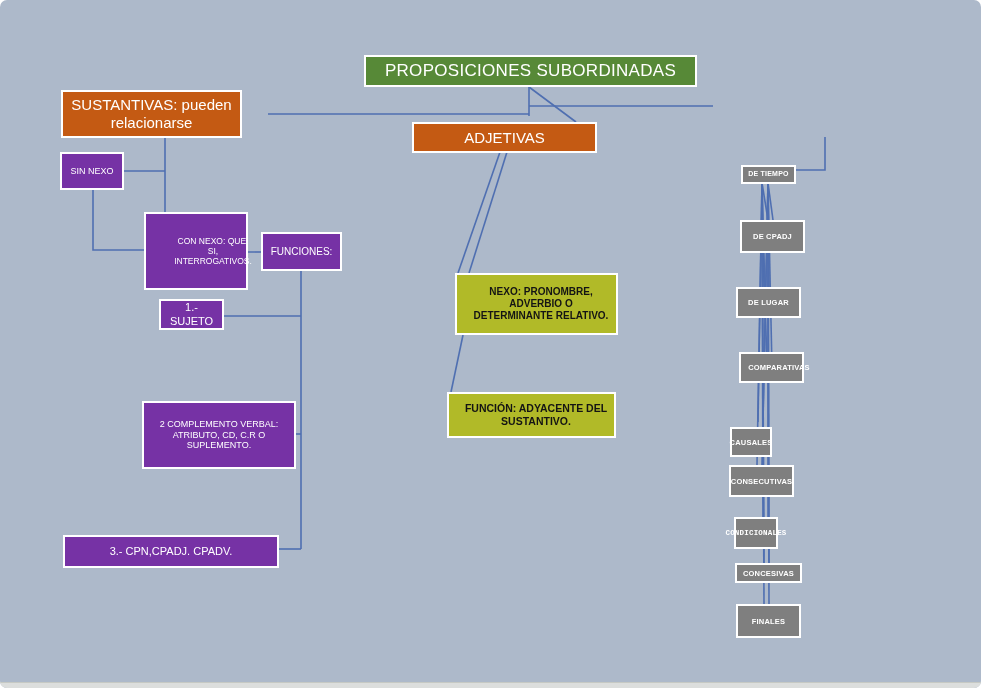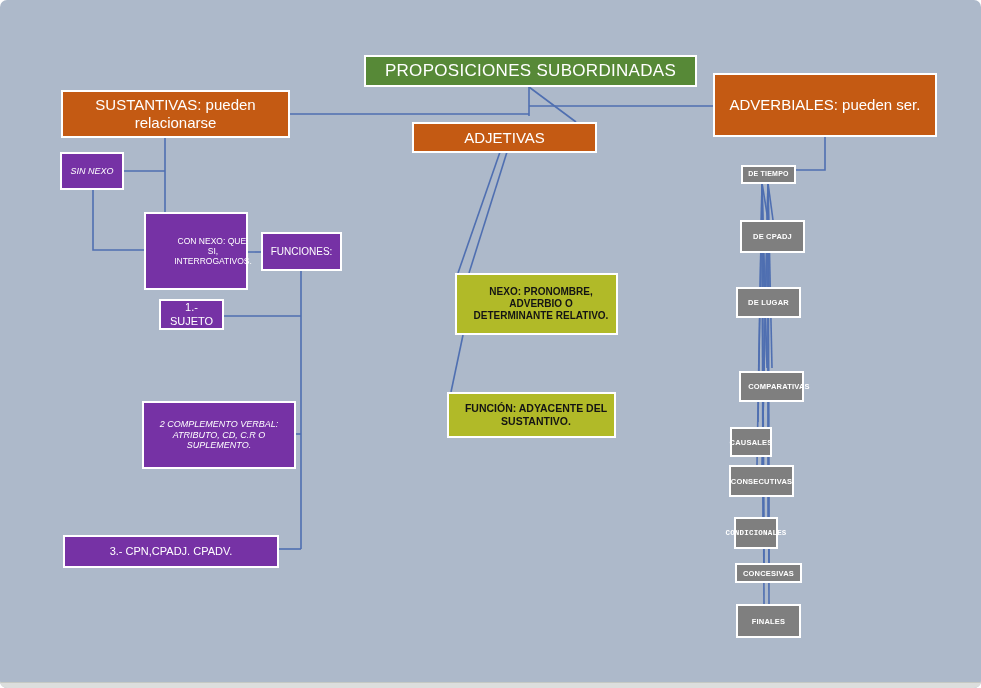--- a/index.html
+++ b/index.html
@@ -21,21 +21,21 @@
     color:#ffffff;
     line-height:1.2;
     z-index:2;
     padding:1px 3px;
   }
   .green{background:#578937;font-size:17px;letter-spacing:.3px;}
   .orange{background:#c45a13;font-size:15px;}
   .purple{background:#7632a5;}
   .olive{background:#b1ba28;color:#141414;font-weight:bold;padding-left:12px;}
   .gray{background:#7f7f7f;font-weight:bold;font-size:7.5px;letter-spacing:.2px;}
-  .fs9{font-size:9px;font-style:italic;}
+  .fs9{font-size:9px;}
   .fs85{font-size:8.5px;}
   .fs10{font-size:10px;}
   .fs105{font-size:10.5px;}
   .fs11{font-size:11px;}
   .fs7{font-size:7px;}
   .footer-strip{
     position:absolute;left:0;bottom:0;width:100%;height:6px;
     background:#dcdedd;border-top:1px solid #c6c9c4;box-sizing:border-box;z-index:3;
   }
 </style>
@@ -79,25 +79,24 @@
     <path d="M762,183 L763,517"></path>
       <path d="M768,183 L768,517"></path>
     <path d="M762,183 L764,563"></path>
       <path d="M768,183 L769,563"></path>
     <path d="M762,183 L764,604"></path>
       <path d="M768,183 L769,604"></path>
   </svg>
 
   <div class="box green" style="left:364px;top:55px;width:333px;height:32px;">PROPOSICIONES SUBORDINADAS</div>
 
-  <div class="box orange" style="left:61px;top:90px;width:229px;height:48px;">SUSTANTIVAS: pueden relacionarse</div>
+  <div class="box orange" style="left:61px;top:90px;width:181px;height:48px;">SUSTANTIVAS: pueden relacionarse</div>
 
   <div class="box orange" style="left:412px;top:122px;width:185px;height:31px;">ADJETIVAS</div>
 
-  <div class="box orange" style="left:713px;top:73px;width:224px;height:64px;">ADVERBIALES: pueden ser.</div>
 
   <div class="box purple fs9" style="left:60px;top:152px;width:64px;height:38px;">SIN NEXO</div>
 
   <div class="box purple fs85" style="left:144px;top:212px;width:104px;height:78px;padding-left:37px;">CON NEXO: QUE, SI, INTERROGATIVOS.</div>
 
   <div class="box purple fs10" style="left:261px;top:232px;width:81px;height:39px;">FUNCIONES:</div>
 
   <div class="box purple fs11" style="left:159px;top:299px;width:65px;height:31px;">1.- SUJETO</div>
 
   <div class="box purple fs9" style="left:142px;top:401px;width:154px;height:68px;">2 COMPLEMENTO VERBAL: ATRIBUTO, CD, C.R O SUPLEMENTO.</div>
@@ -107,21 +106,21 @@
   <div class="box olive fs10" style="left:455px;top:273px;width:163px;height:62px;">NEXO: PRONOMBRE, ADVERBIO O DETERMINANTE RELATIVO.</div>
 
   <div class="box olive fs105" style="left:447px;top:392px;width:169px;height:46px;">FUNCIÓN: ADYACENTE DEL SUSTANTIVO.</div>
 
   <div class="box gray fs7" style="left:741px;top:165px;width:55px;height:19px;">DE TIEMPO</div>
 
   <div class="box gray" style="left:740px;top:220px;width:65px;height:33px;">DE CPADJ</div>
 
   <div class="box gray" style="left:736px;top:287px;width:65px;height:31px;">DE LUGAR</div>
 
-  <div class="box gray" style="left:739px;top:371px;width:65px;height:31px;padding-left:18px;">COMPARATIVAS</div>
+  <div class="box gray" style="left:739px;top:352px;width:65px;height:31px;padding-left:18px;">COMPARATIVAS</div>
 
   <div class="box gray" style="left:730px;top:427px;width:42px;height:30px;">CAUSALES</div>
 
   <div class="box gray" style="left:729px;top:465px;width:65px;height:32px;">CONSECUTIVAS</div>
 
   <div class="box gray" style="left:734px;top:517px;width:44px;height:32px;font-family:Liberation Mono, monospace;">CONDICIONALES</div>
 
   <div class="box gray" style="left:735px;top:563px;width:67px;height:20px;">CONCESIVAS</div>
 
   <div class="box gray" style="left:736px;top:604px;width:65px;height:34px;">FINALES</div>

